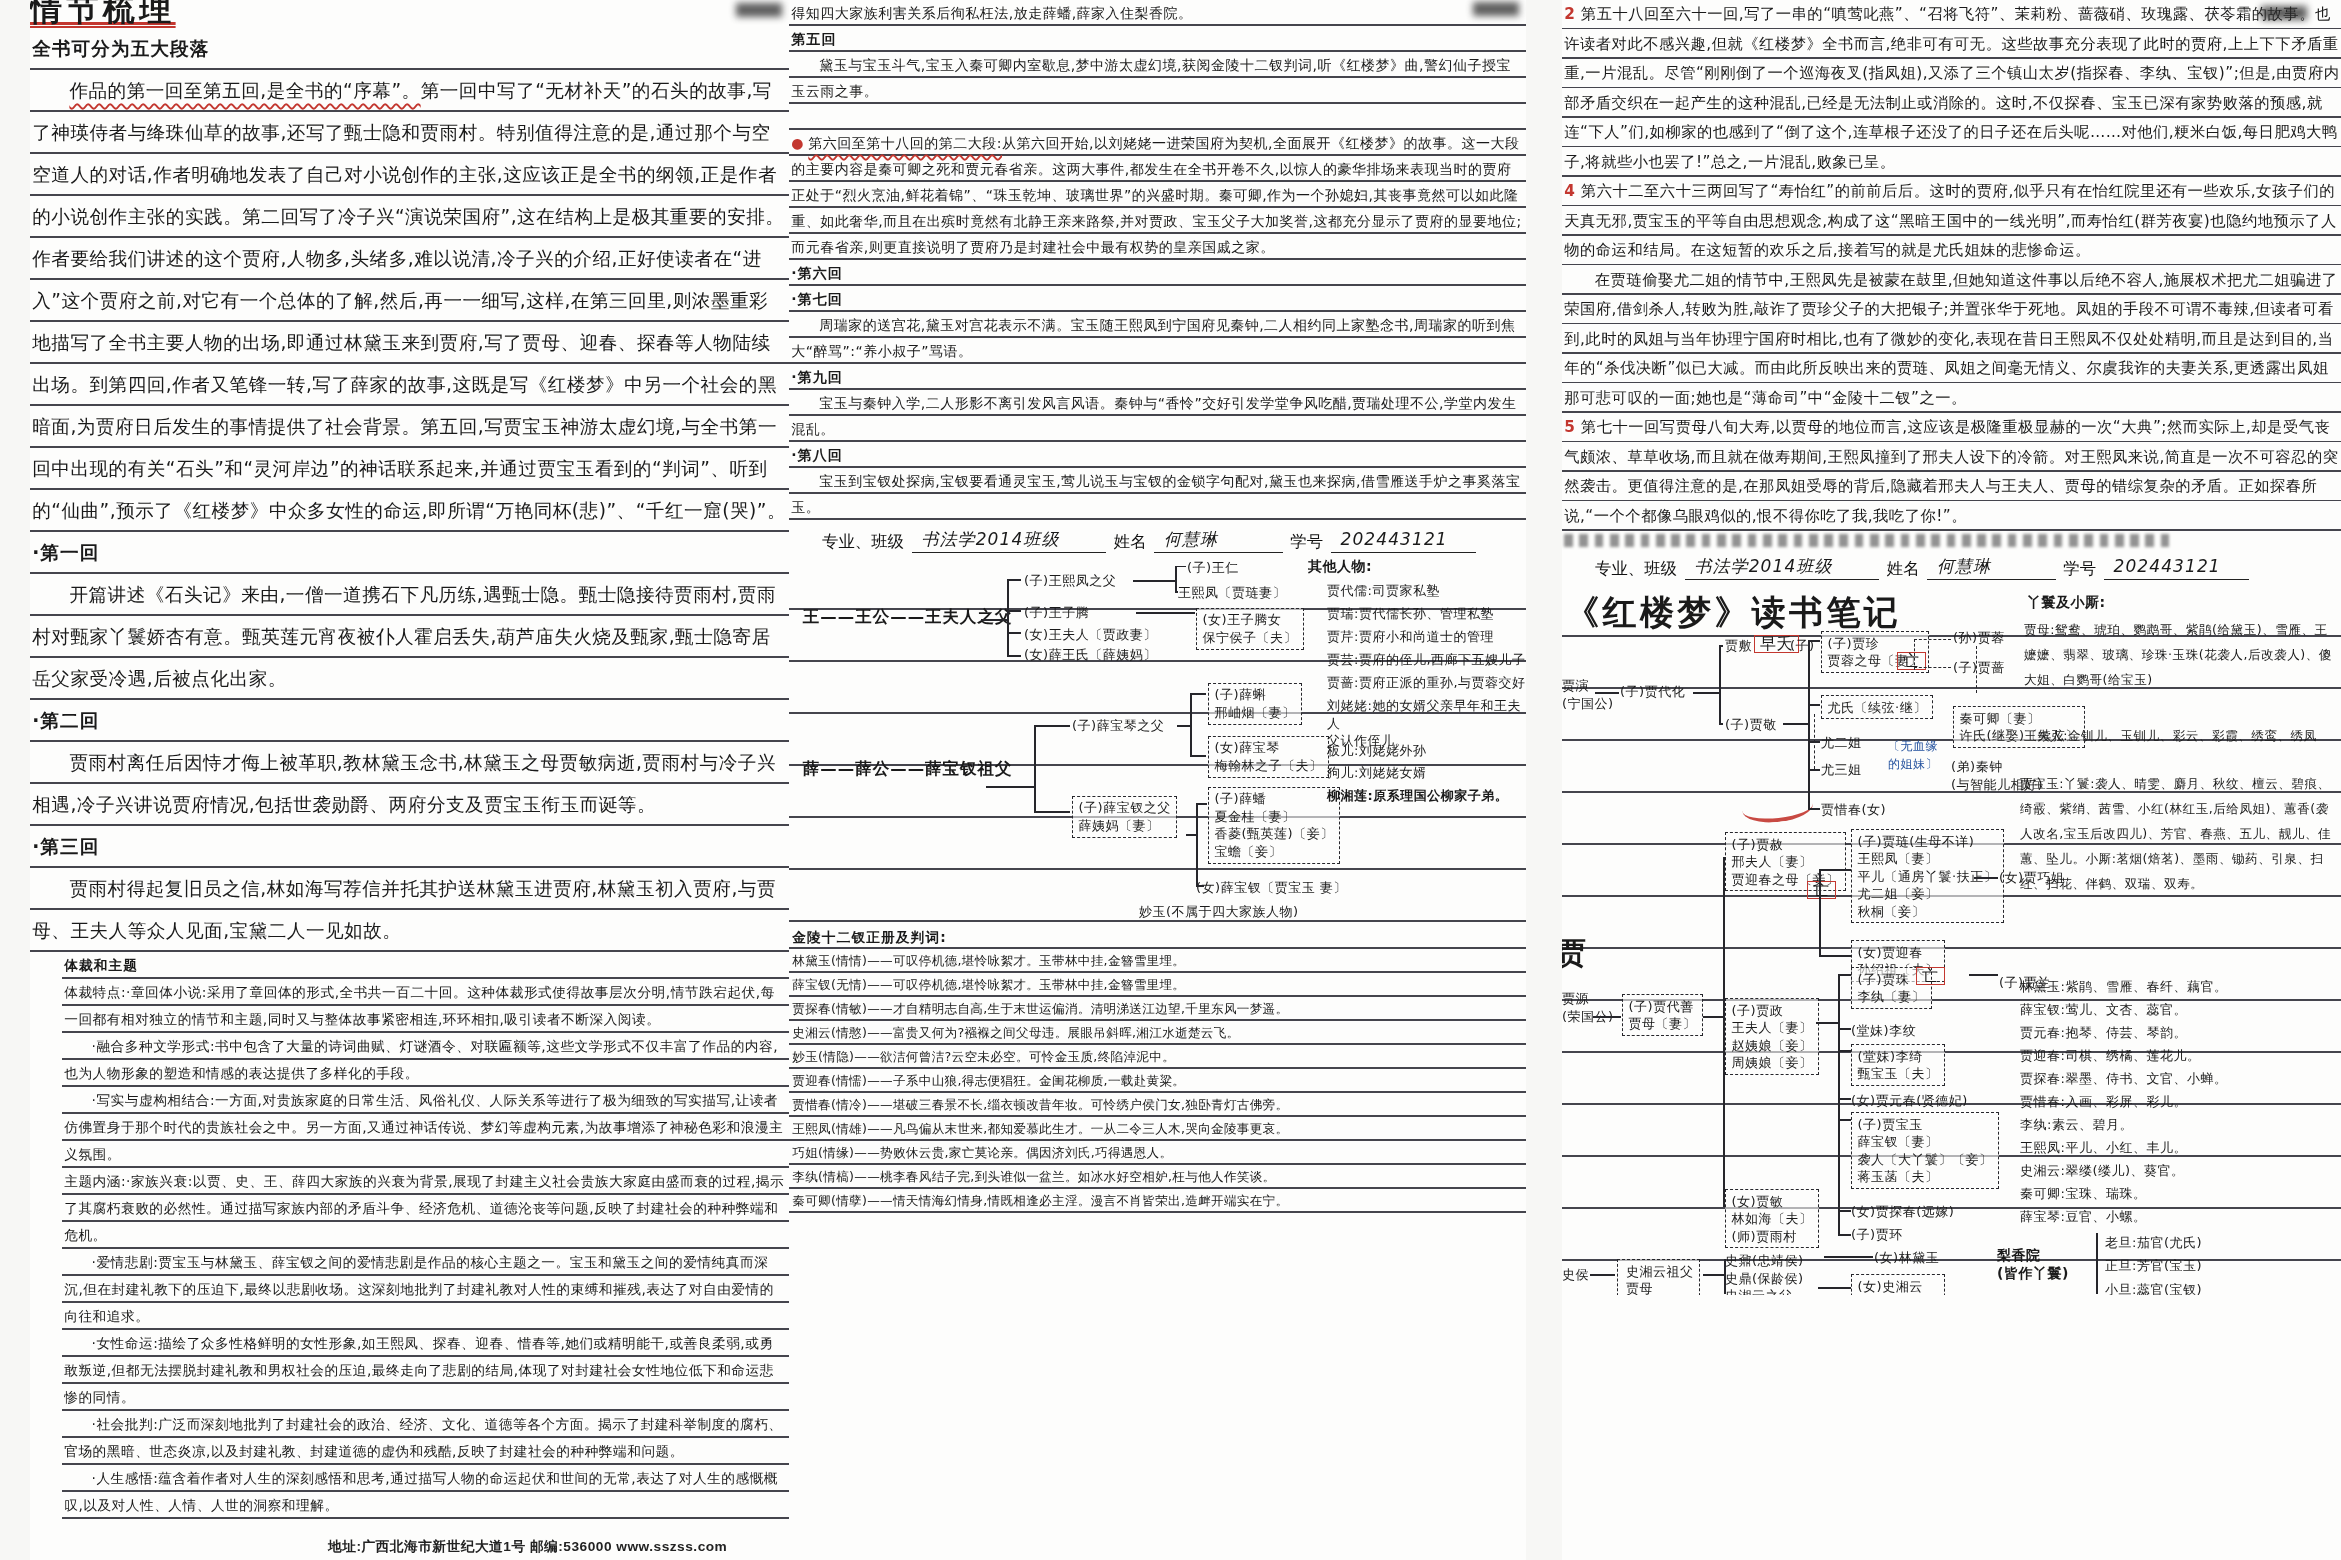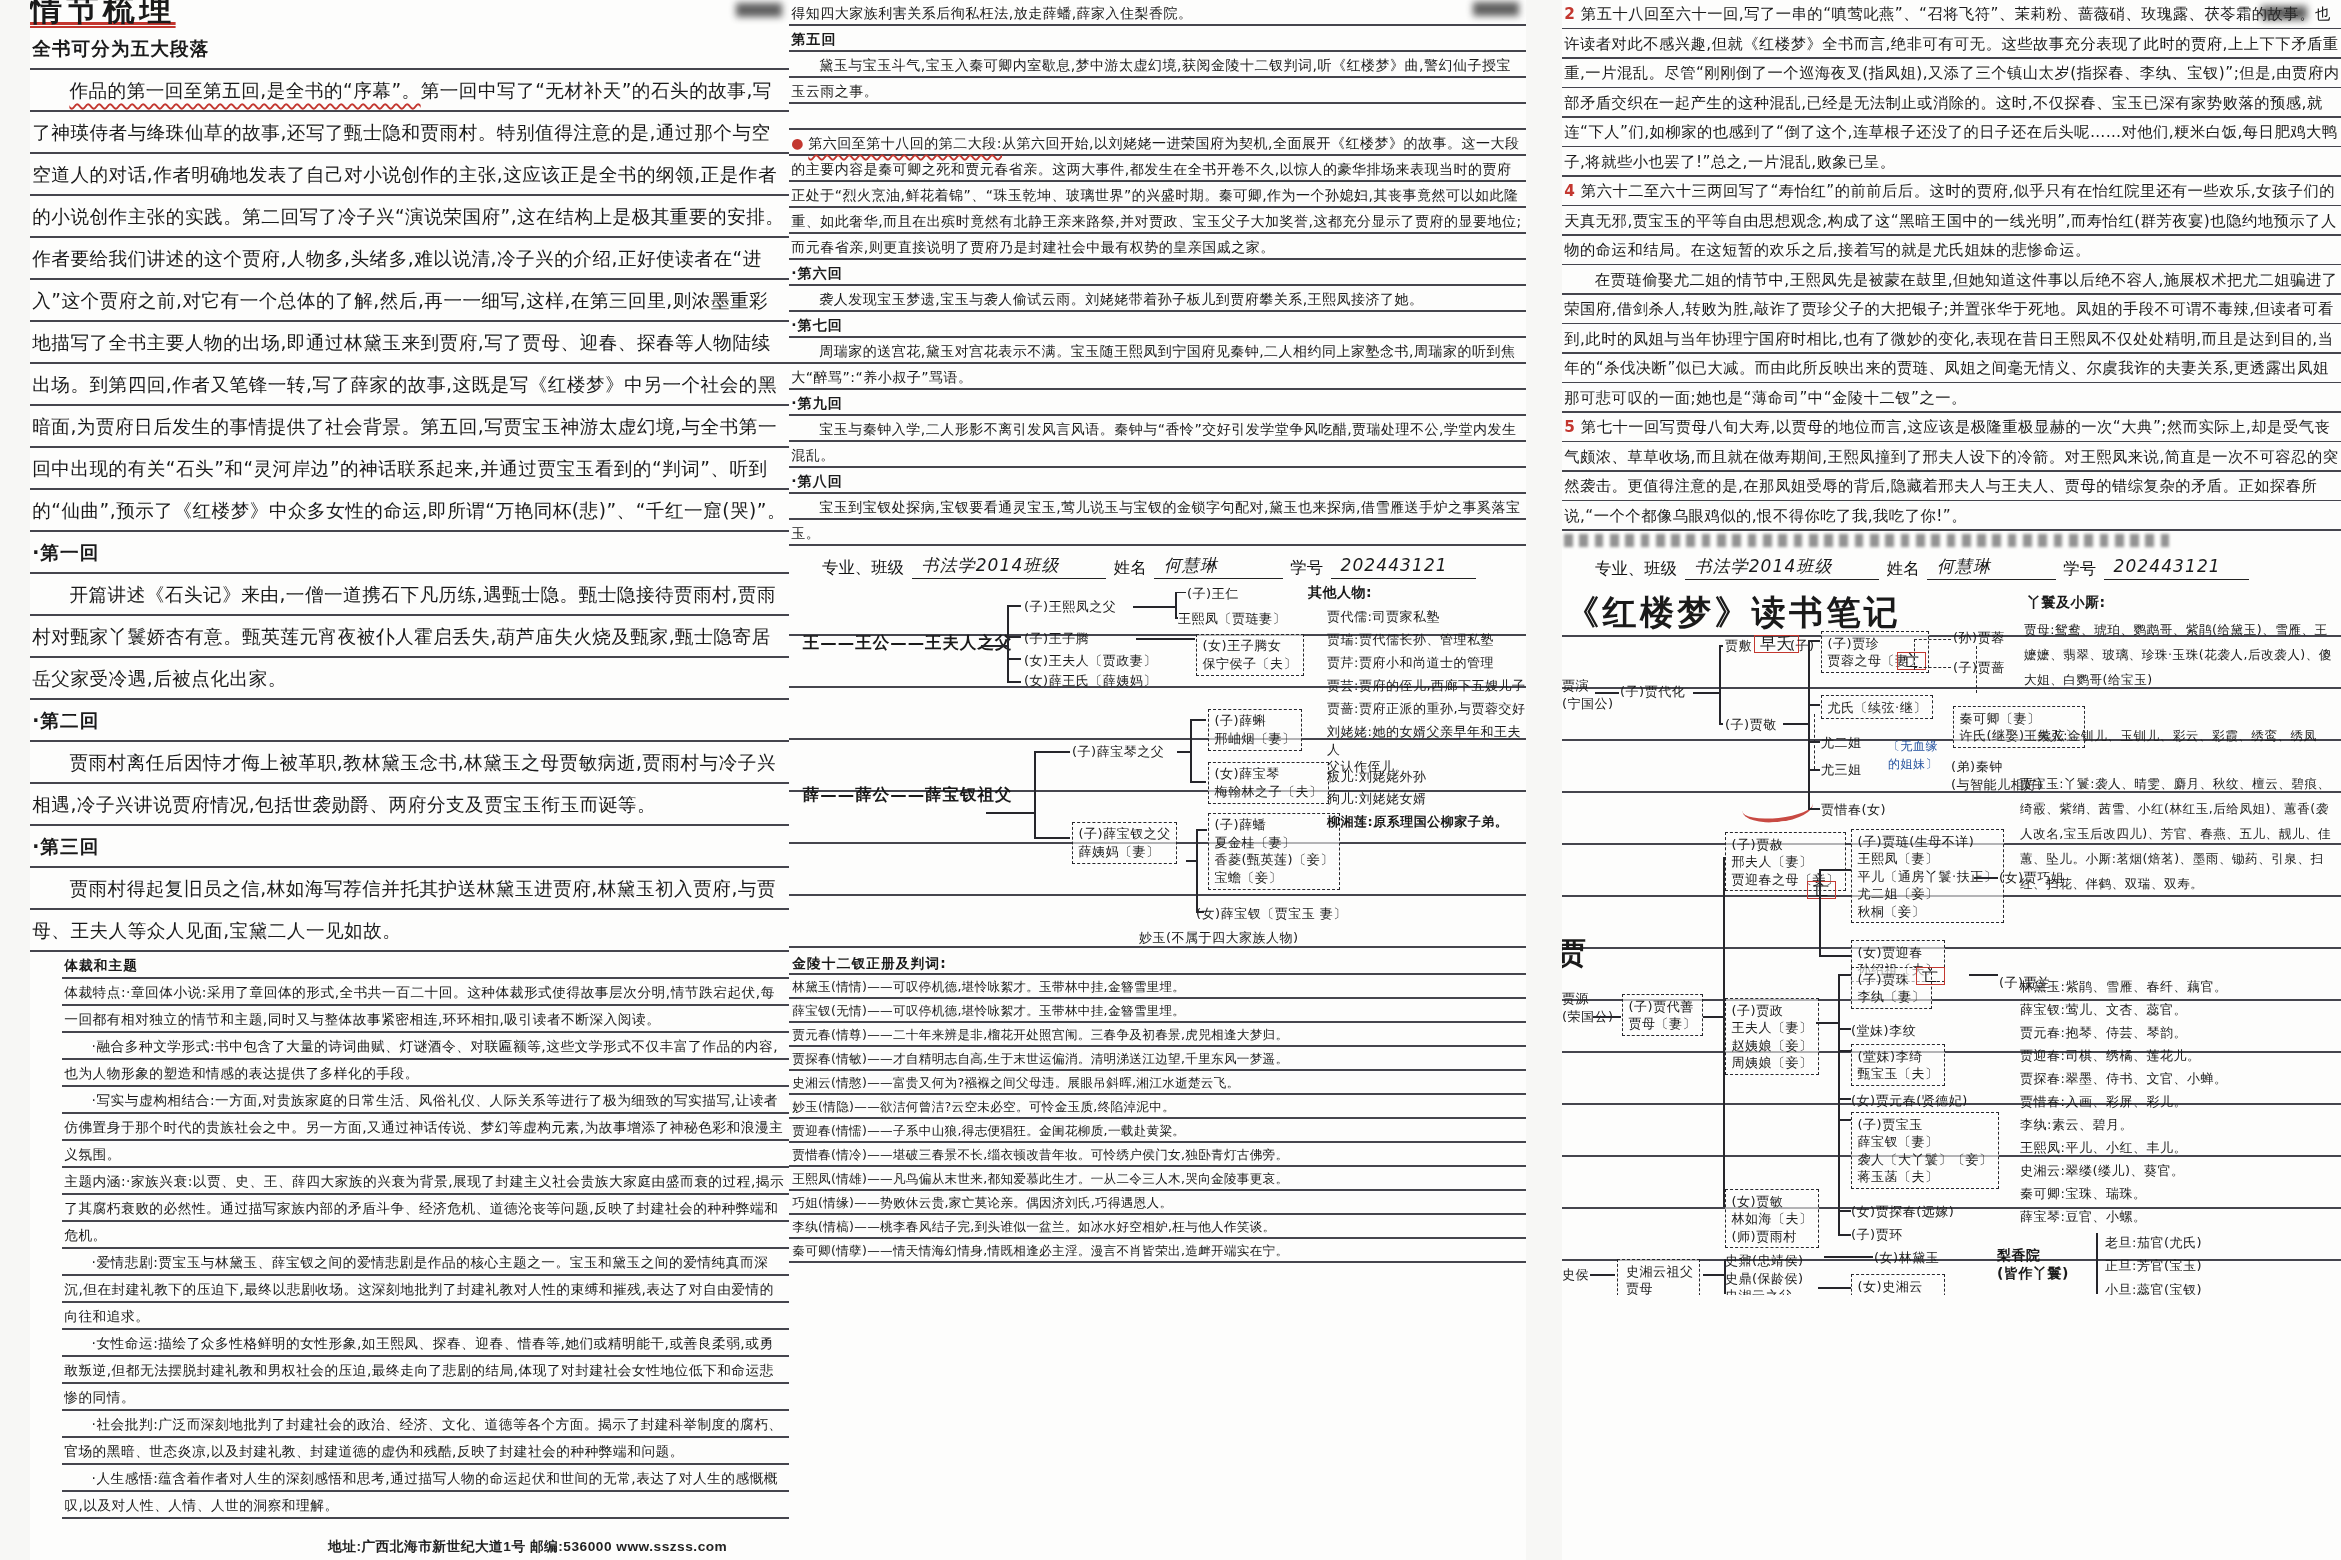--- a/index.html
+++ b/index.html
@@ -71,21 +71,20 @@
 </div>
 
 <div class="page" id="p2" style="left:789px;width:737px">
   <div class="ruled" style="--lh:26px;--fs:14px;padding:0 2.2px">
     <p class="hw noindent">得知四大家族利害关系后徇私枉法,放走薛蟠,薛家入住梨香院。</p>
     <p class="hline">第五回</p>
     <p class="hw">黛玉与宝玉斗气,宝玉入秦可卿内室歇息,梦中游太虚幻境,获阅金陵十二钗判词,听《红楼梦》曲,警幻仙子授宝玉云雨之事。</p>
     <p class="hw noindent">&nbsp;</p>
     <p class="hw noindent"><span class="dot-red">●</span><span class="red-wavy">第六回至第十八回的第二大段:</span><span>从第六回开始,以刘姥姥一进荣国府为契机,全面展开《红楼梦》的故事。这一大段的主要内容是秦可卿之死和贾元春省亲。这两大事件,都发生在全书开卷不久,以惊人的豪华排场来表现当时的贾府正处于“烈火烹油,鲜花着锦”、“珠玉乾坤、玻璃世界”的兴盛时期。秦可卿,作为一个孙媳妇,其丧事竟然可以如此隆重、如此奢华,而且在出殡时竟然有北静王亲来路祭,并对贾政、宝玉父子大加奖誉,这都充分显示了贾府的显要地位;而元春省亲,则更直接说明了贾府乃是封建社会中最有权势的皇亲国戚之家。</span></p>
     <p class="hline">·第六回</p>
-    <p class="hw">袭人发现宝玉梦遗,宝玉与袭人偷试云雨。刘姥姥带着孙子板儿到贾府攀关系,王熙凤接济了她。</p>
     <p class="hline">·第七回</p>
     <p class="hw">周瑞家的送宫花,黛玉对宫花表示不满。宝玉随王熙凤到宁国府见秦钟,二人相约同上家塾念书,周瑞家的听到焦大“醉骂”:“养小叔子”骂语。</p>
     <p class="hline">·第九回</p>
     <p class="hw">宝玉与秦钟入学,二人形影不离引发风言风语。秦钟与“香怜”交好引发学堂争风吃醋,贾瑞处理不公,学堂内发生混乱。</p>
     <p class="hline">·第八回</p>
     <p class="hw">宝玉到宝钗处探病,宝钗要看通灵宝玉,莺儿说玉与宝钗的金锁字句配对,黛玉也来探病,借雪雁送手炉之事奚落宝玉。</p>
   </div>
   <div class="form-row">
     <span class="printed">专业、班级</span>
     <span class="uline" style="min-width:175px">书法学2014班级</span>
@@ -151,21 +150,20 @@
       <div class="ln s" style="left: 397px; top: 276px; width: 9.8px; height: 1.6px;"></div>
       <div class="ln s" style="left: 407px; top: 245px; width: 1.6px; height: 83px;"></div>
       <div class="ln s" style="left: 407px; top: 245px; width: 11px; height: 1.6px;"></div>
       <div class="ln s" style="left: 407px; top: 327px; width: 7.6px; height: 1.6px;"></div>
     </div>
   <div class="ruled" style="--lh:24px;padding:0 3.3px">
     <p class="hline" style="--fs:13.7px;--lh:24px">金陵十二钗正册及判词:</p>
     <div>
         <div class="judg">林黛玉(情情)——可叹停机德,堪怜咏絮才。玉带林中挂,金簪雪里埋。</div>
         <div class="judg">薛宝钗(无情)——可叹停机德,堪怜咏絮才。玉带林中挂,金簪雪里埋。</div>
-        <div class="judg">贾元春(情尊)——二十年来辨是非,榴花开处照宫闱。三春争及初春景,虎兕相逢大梦归。</div>
         <div class="judg">贾探春(情敏)——才自精明志自高,生于末世运偏消。清明涕送江边望,千里东风一梦遥。</div>
         <div class="judg">史湘云(情憨)——富贵又何为?襁褓之间父母违。展眼吊斜晖,湘江水逝楚云飞。</div>
         <div class="judg">妙玉(情隐)——欲洁何曾洁?云空未必空。可怜金玉质,终陷淖泥中。</div>
         <div class="judg">贾迎春(情懦)——子系中山狼,得志便猖狂。金闺花柳质,一载赴黄粱。</div>
         <div class="judg">贾惜春(情冷)——堪破三春景不长,缁衣顿改昔年妆。可怜绣户侯门女,独卧青灯古佛旁。</div>
         <div class="judg">王熙凤(情雄)——凡鸟偏从末世来,都知爱慕此生才。一从二令三人木,哭向金陵事更哀。</div>
         <div class="judg">巧姐(情缘)——势败休云贵,家亡莫论亲。偶因济刘氏,巧得遇恩人。</div>
         <div class="judg">李纨(情槁)——桃李春风结子完,到头谁似一盆兰。如冰水好空相妒,枉与他人作笑谈。</div>
         <div class="judg">秦可卿(情孽)——情天情海幻情身,情既相逢必主淫。漫言不肖皆荣出,造衅开端实在宁。</div>
       </div>

